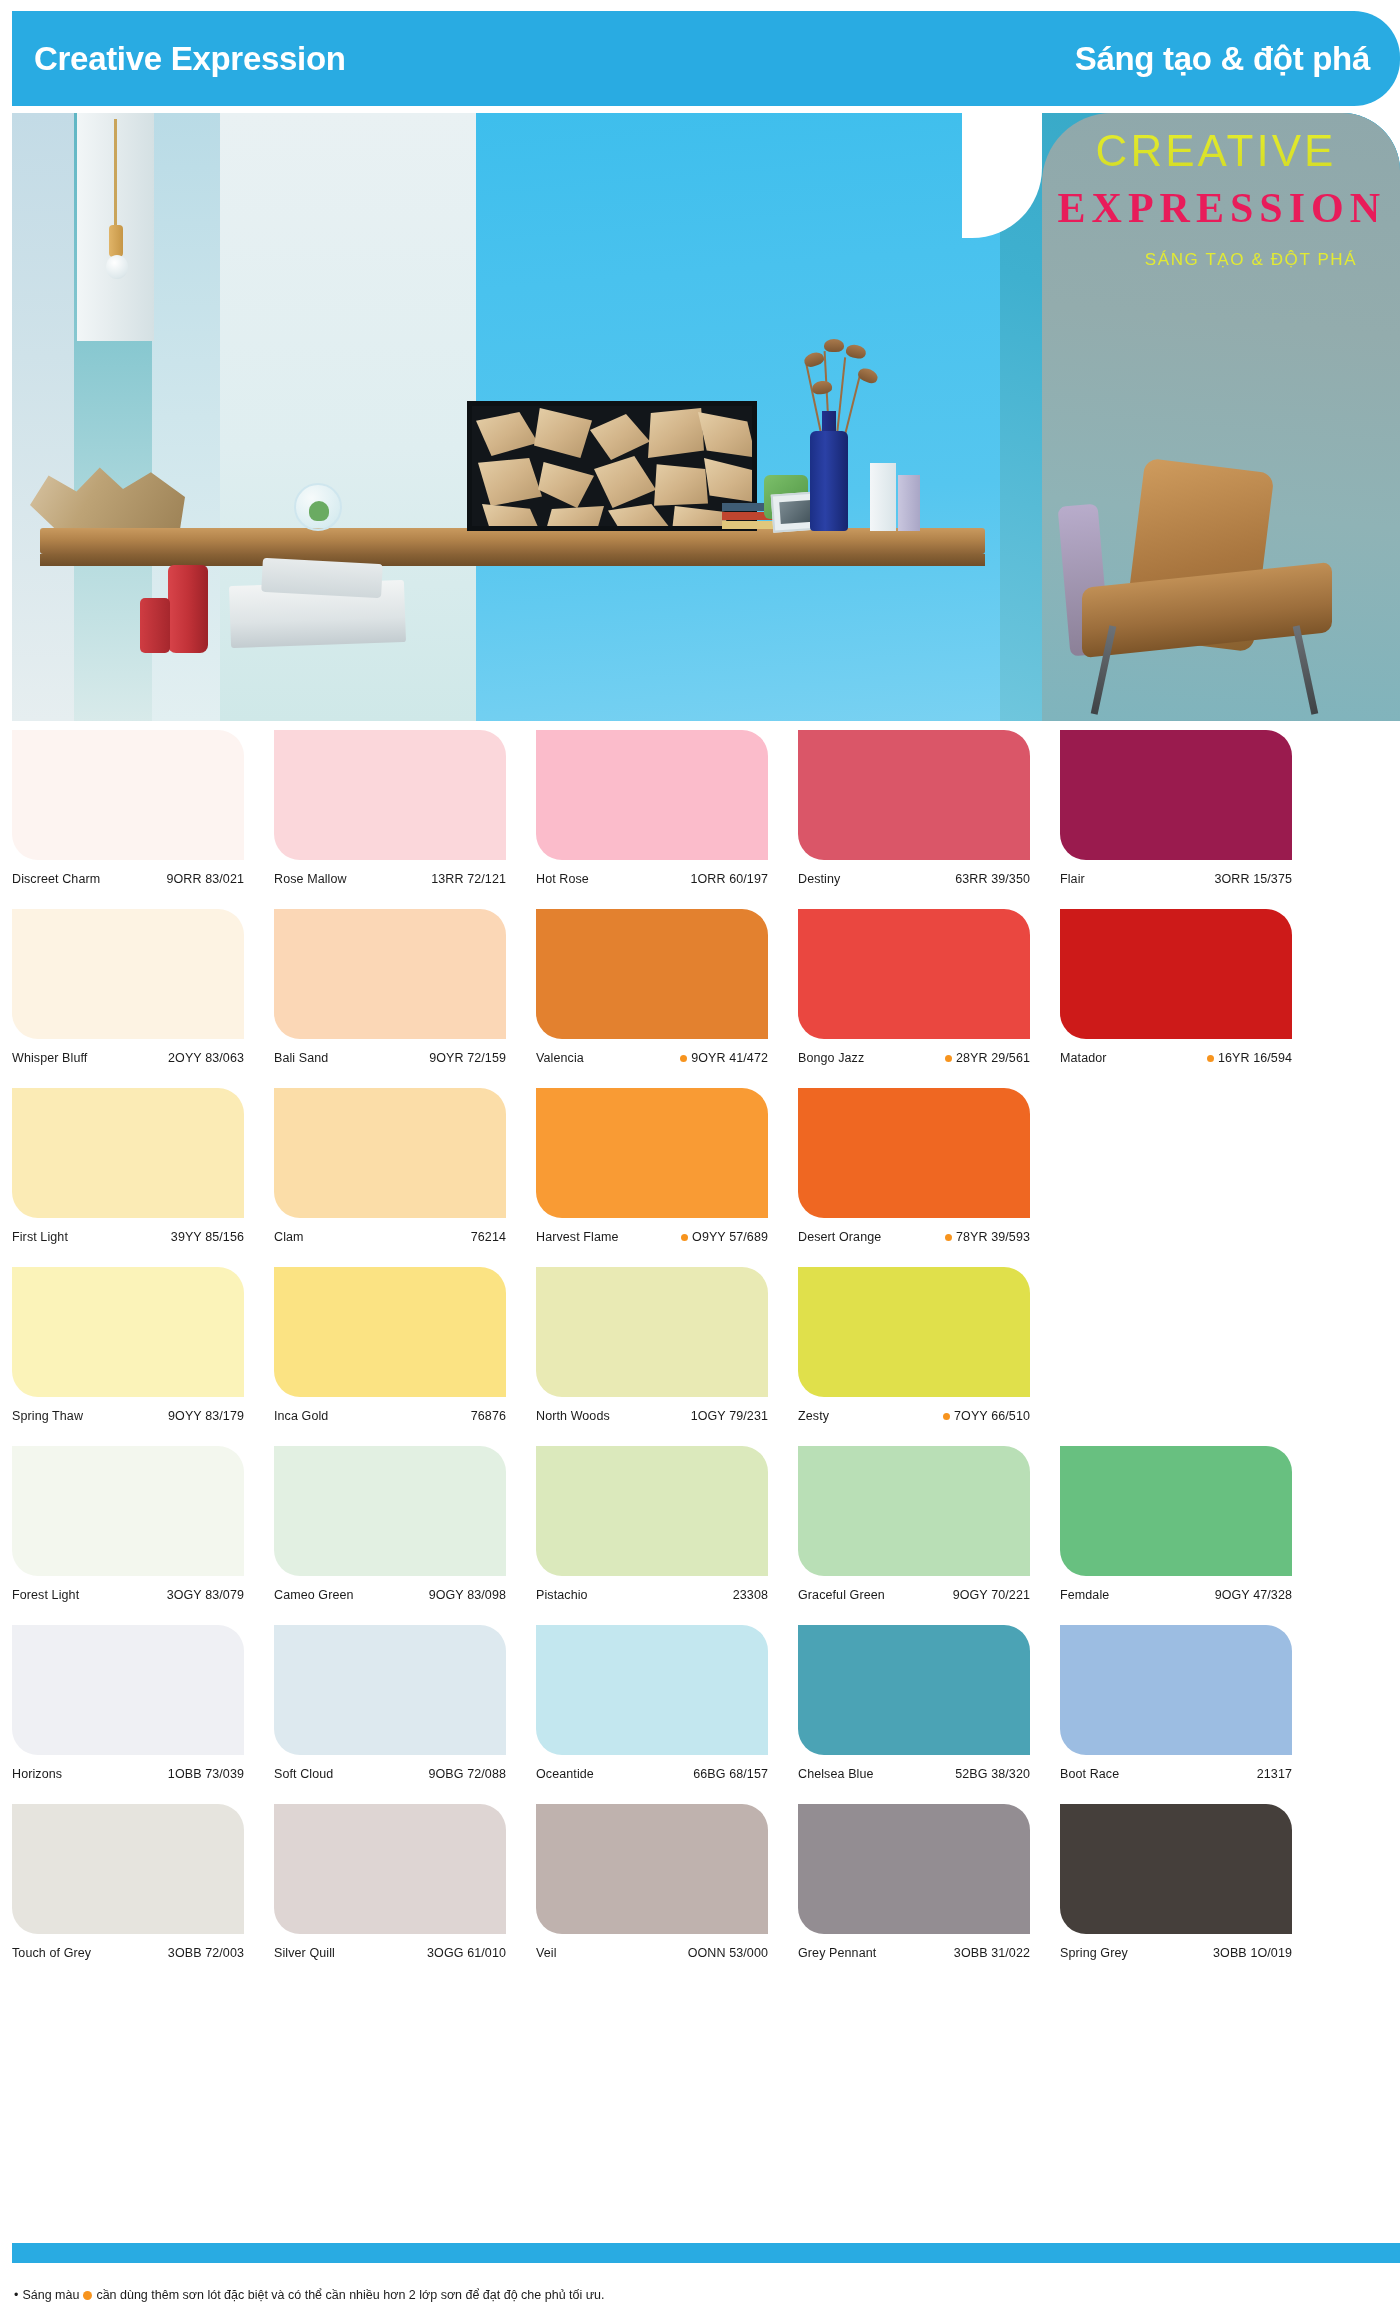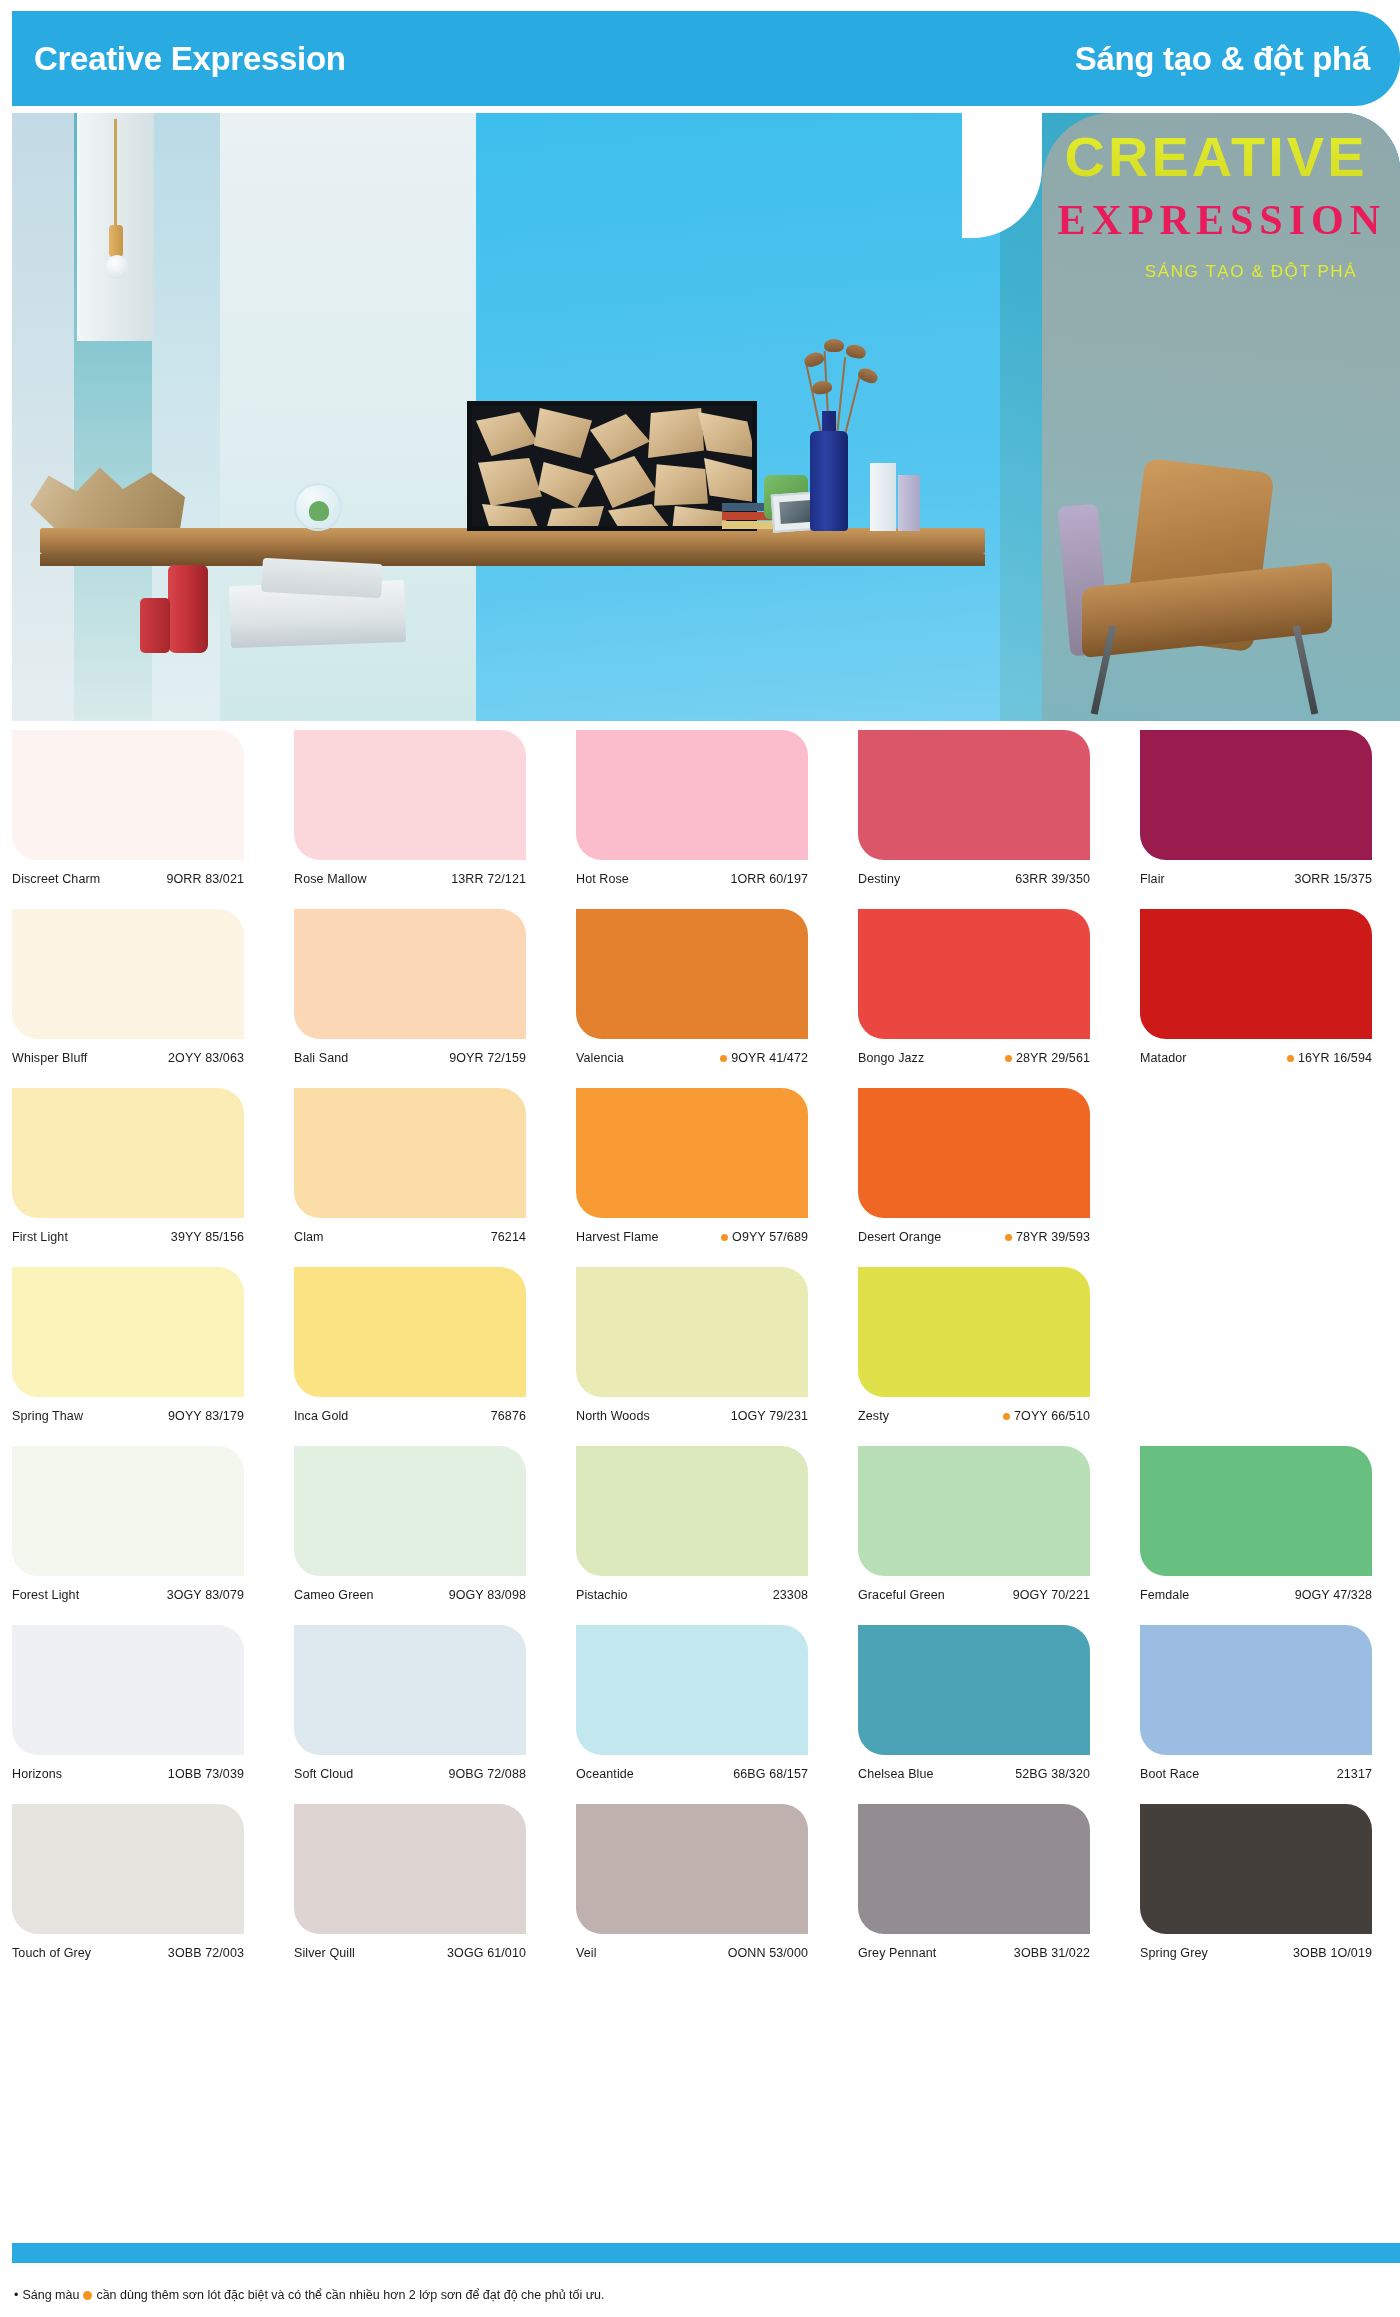--- a/index.html
+++ b/index.html
@@ -251,21 +251,21 @@
     background: linear-gradient(180deg, #6d7277, #3e4346);
   }
 
   
   .logo-wrap {
     position: absolute; right: 14px; top: 16px; width: 340px;
     text-align: center; z-index: 9;
   }
   .logo-creative {
     font-family: "Liberation Sans", sans-serif;
-    font-size: 56px; font-weight: bold; letter-spacing: 3px;
+    font-size: 44px; font-weight: normal; letter-spacing: 3px;
     color: #d8e02a;
     -webkit-text-stroke: 0px;
     text-shadow: 0 0 0 transparent;
     line-height: 1;
     background: linear-gradient(180deg, #e4ec2c 0%, #d4dc26 100%);
     -webkit-background-clip: text;
     background-clip: text;
     -webkit-text-fill-color: transparent;
   }
   .logo-expression {
@@ -286,21 +286,21 @@
 
   
   .grid {
     position: absolute;
     left: 12px;
     top: 730px;
     width: 1388px;
   }
   .row {
     display: flex;
-    gap: 50px;
+    gap: 30px;
     margin-bottom: 0px;
   }
   .cell {
     width: 232px;
     position: relative;
   }
   .swatch {
     width: 232px;
     height: 130px;
     border-top-right-radius: 26px;

